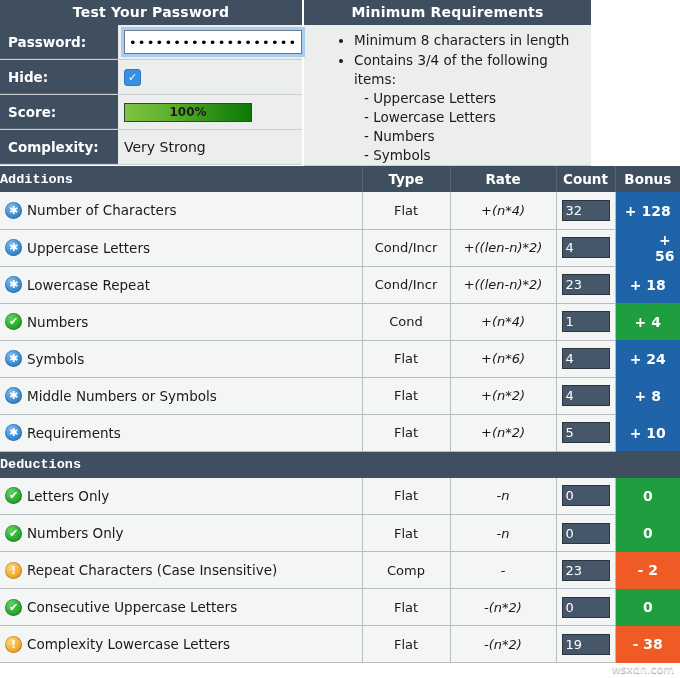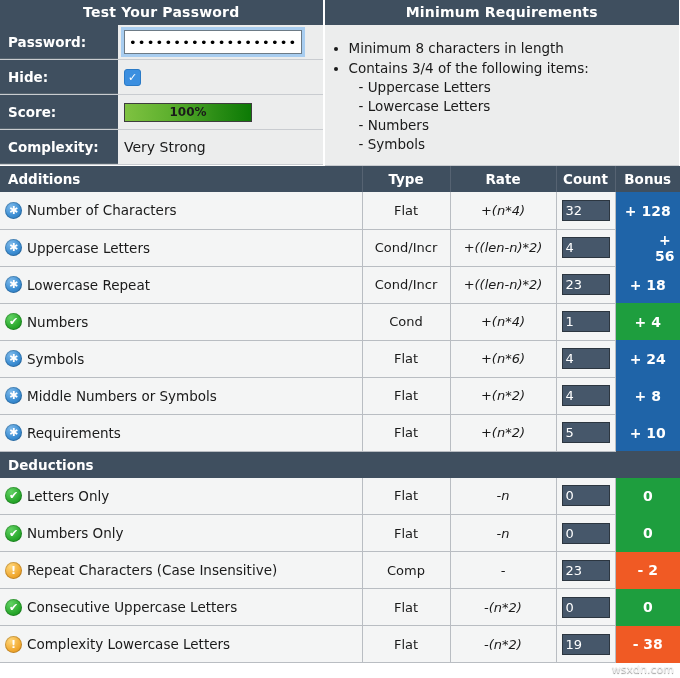--- a/index.html
+++ b/index.html
@@ -19,21 +19,21 @@
     width: 680px;
     height: 678px;
     position: relative;
     background: #ffffff;
     box-sizing: border-box;
   }
 
   
   .top {
     display: flex;
-    width: 679px;
+    width: 591px;
     height: 166px;
     box-sizing: border-box;
   }
   .panel-left {
     width: 325px;
     box-sizing: border-box;
     border-right: 2px solid #ffffff;
   }
   .panel-right {
     width: 355px;
@@ -143,22 +143,22 @@
 
   
   .req-body {
     background: #eceded;
     height: 141px;
     box-sizing: border-box;
     border-bottom: 1px solid #c9ccd0;
     padding: 6px 0 0 0;
   }
   .req-list {
-    margin: 8px;
-    padding: 0 0 0 16px;
+    margin: 0;
+    padding: 0 0 0 50px;
     list-style: disc;
   }
   .req-list > li {
     font-size: 13.5px;
     line-height: 19px;
     color: #1a1a1a;
     margin: 0 0 1px 0;
   }
   .sub-list {
     list-style: none;
@@ -180,22 +180,23 @@
   .tbl td, .tbl th { padding: 0; }
 
   .sec-head td {
     background: #3f4f5f;
     color: #ffffff;
     font-weight: bold;
     font-size: 13.5px;
     height: 26px;
   }
   .sec-head .sec-title {
-    padding-left: 8px;
+    padding-left: 0;
     text-align: left;
+    font-family: Liberation Mono, monospace;
   }
   .sec-head .col-hd {
     text-align: center;
     border-left: 1px solid #566372;
   }
 
   .drow { height: 37px; }
   .drow td {
     border-bottom: 1px solid #b9bdc2;
     background: #f4f5f5;

